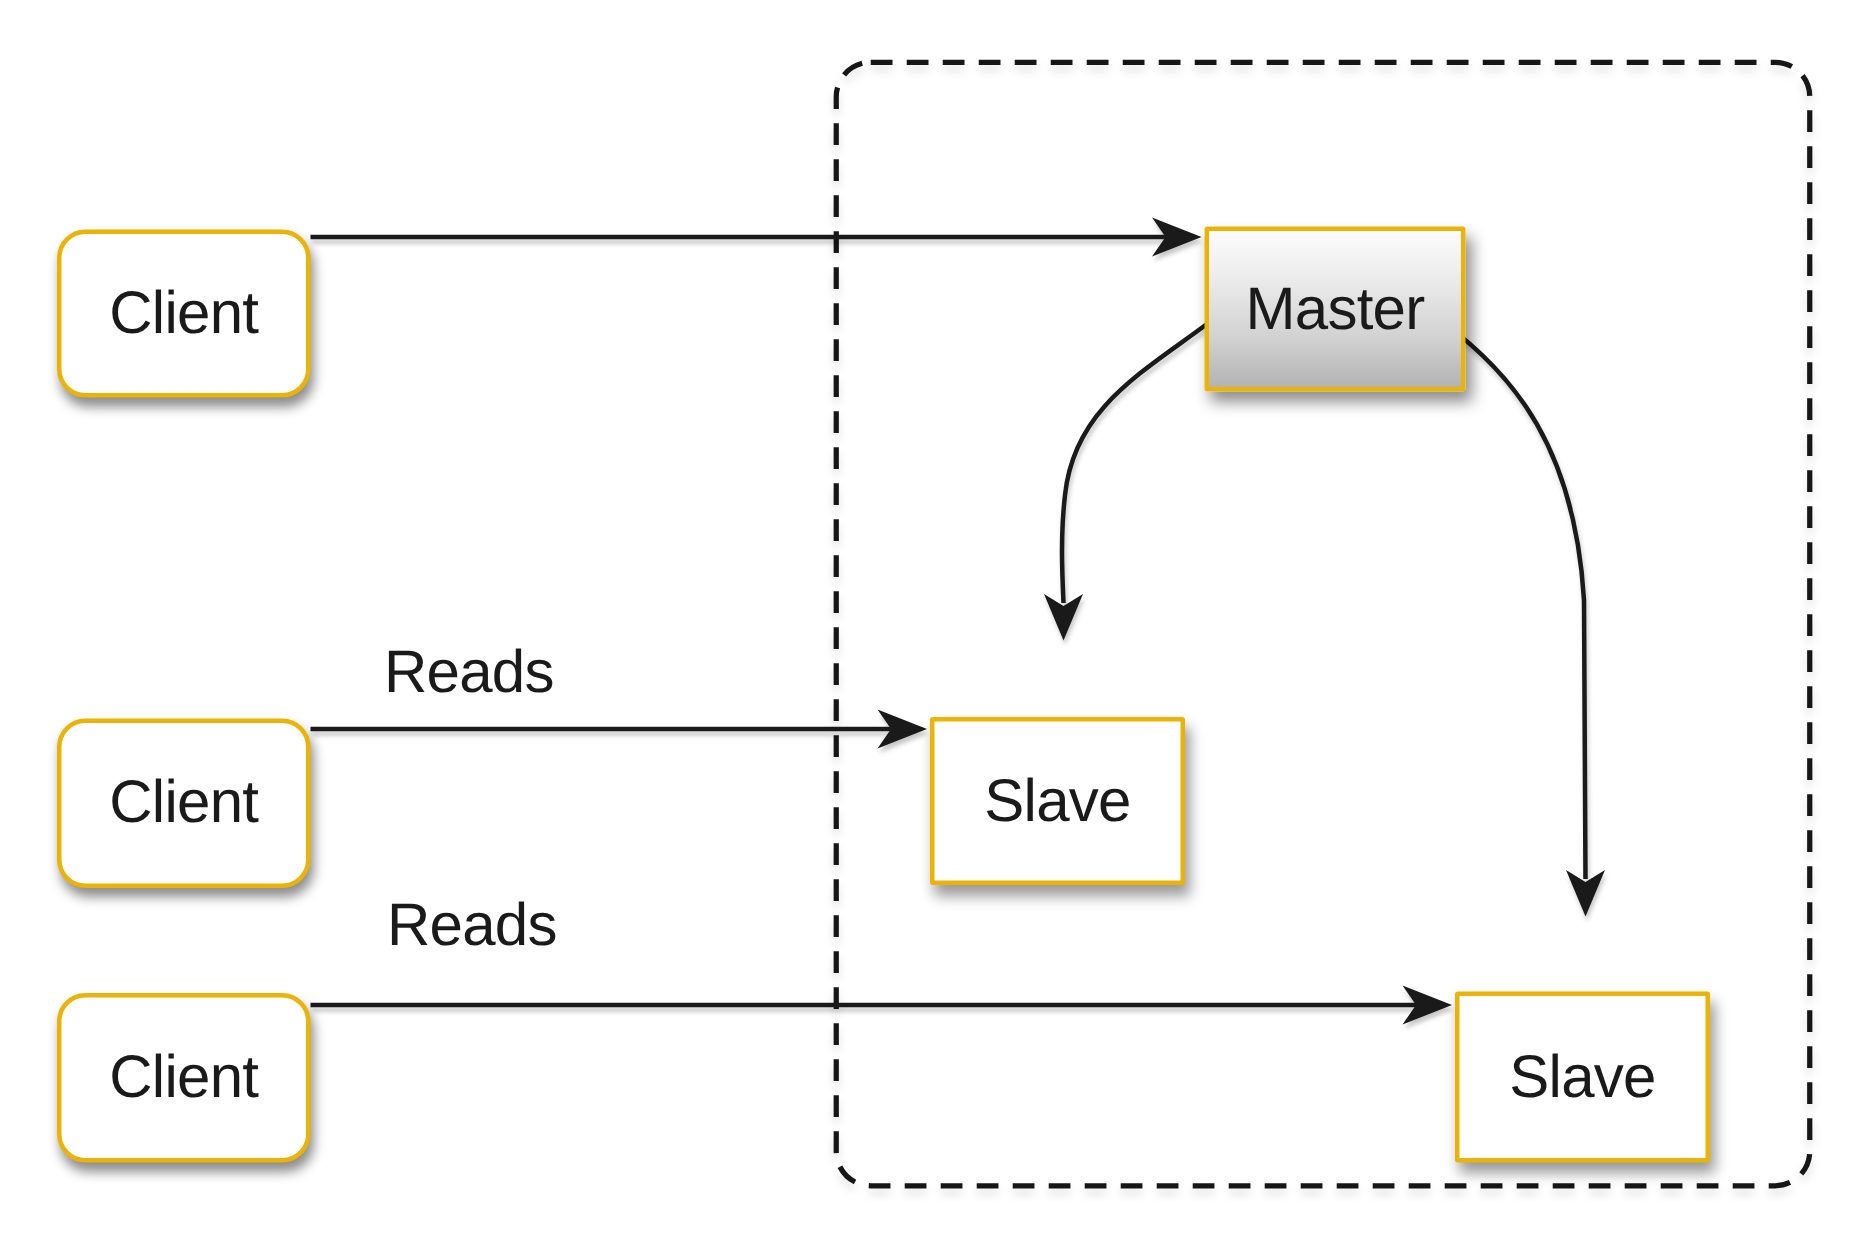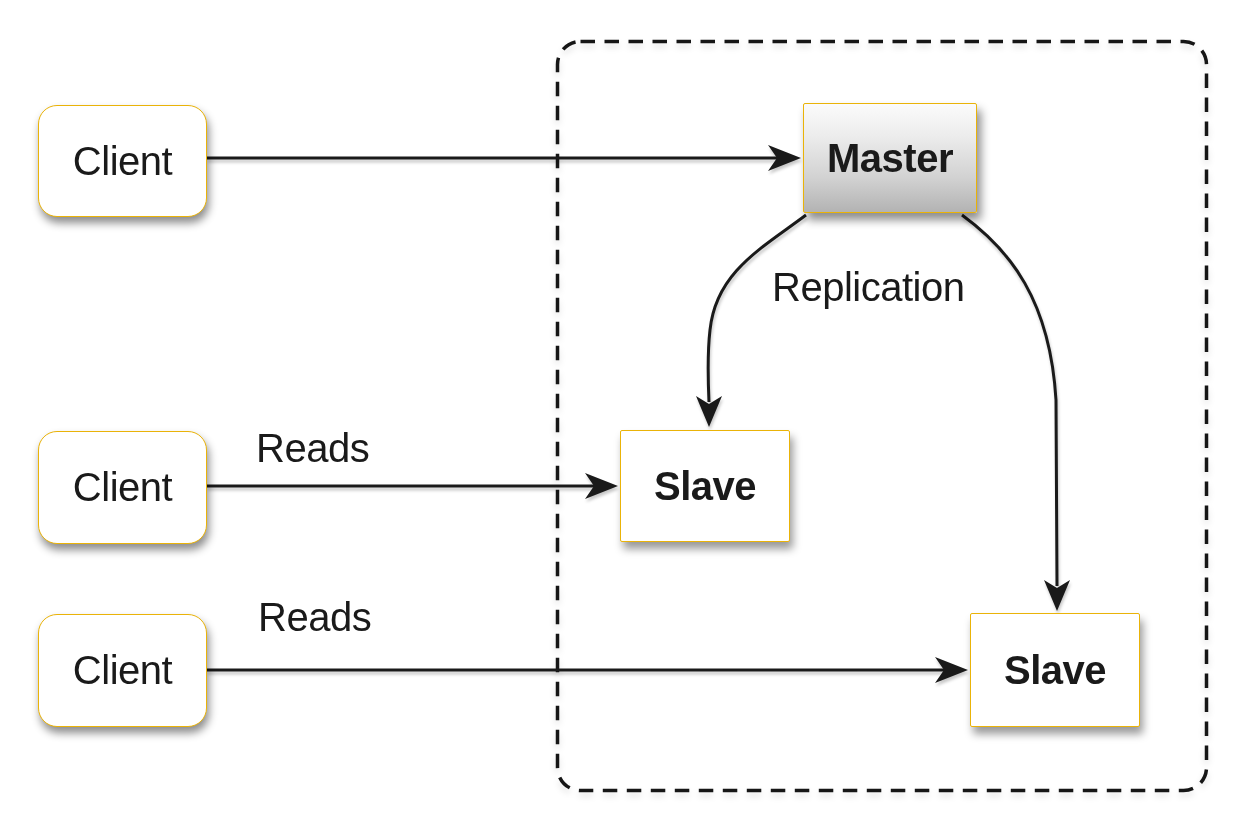--- a/index.html
+++ b/index.html
@@ -38,36 +38,36 @@
   .group-border {
     fill: none;
     stroke: #161616;
     stroke-width: 3.5;
     stroke-dasharray: 14.5 9.5;
     filter: drop-shadow(0px 4px 3px rgba(0,0,0,0.12));
   }
   .node {
     position: absolute;
     box-sizing: border-box;
-    border: 1px solid #eab308;
+    border: 3px solid #eab308;
     background: #ffffff;
     display: flex;
     align-items: center;
     justify-content: center;
     font-size: 40px;
     letter-spacing: -0.5px;
+    margin-top: 48px;
   }
   .client {
     border-radius: 19px;
     box-shadow: 2px 6px 8px rgba(0,0,0,0.45);
   }
   .server {
     border-radius: 2px;
     box-shadow: 3px 7px 9px rgba(0,0,0,0.40);
-    font-weight: bold;
   }
   .master {
     background: linear-gradient(180deg, #fbfbfb 0%, #ececec 30%, #d2d2d2 68%, #b3b3b3 100%);
     box-shadow: 4px 7px 10px rgba(0,0,0,0.45);
   }
   .pos-client1 { left: 38px;  top: 105px; width: 169px; height: 112px; }
   .pos-client2 { left: 38px;  top: 431px; width: 169px; height: 113px; }
   .pos-client3 { left: 38px;  top: 614px; width: 169px; height: 113px; }
   .pos-master  { left: 803px; top: 103px; width: 174px; height: 110px; }
   .pos-slave1  { left: 620px; top: 430px; width: 170px; height: 112px; }
@@ -141,15 +141,14 @@
 
   <div class="node server pos-slave2">
     <span>Slave</span>
   </div>
 
 
   <div class="edge-label lbl-r2">Reads</div>
 
   <div class="edge-label lbl-r3">Reads</div>
 
-  <div class="edge-label lbl-rep">Replication</div>
 
 </div>
 
 </body></html>

